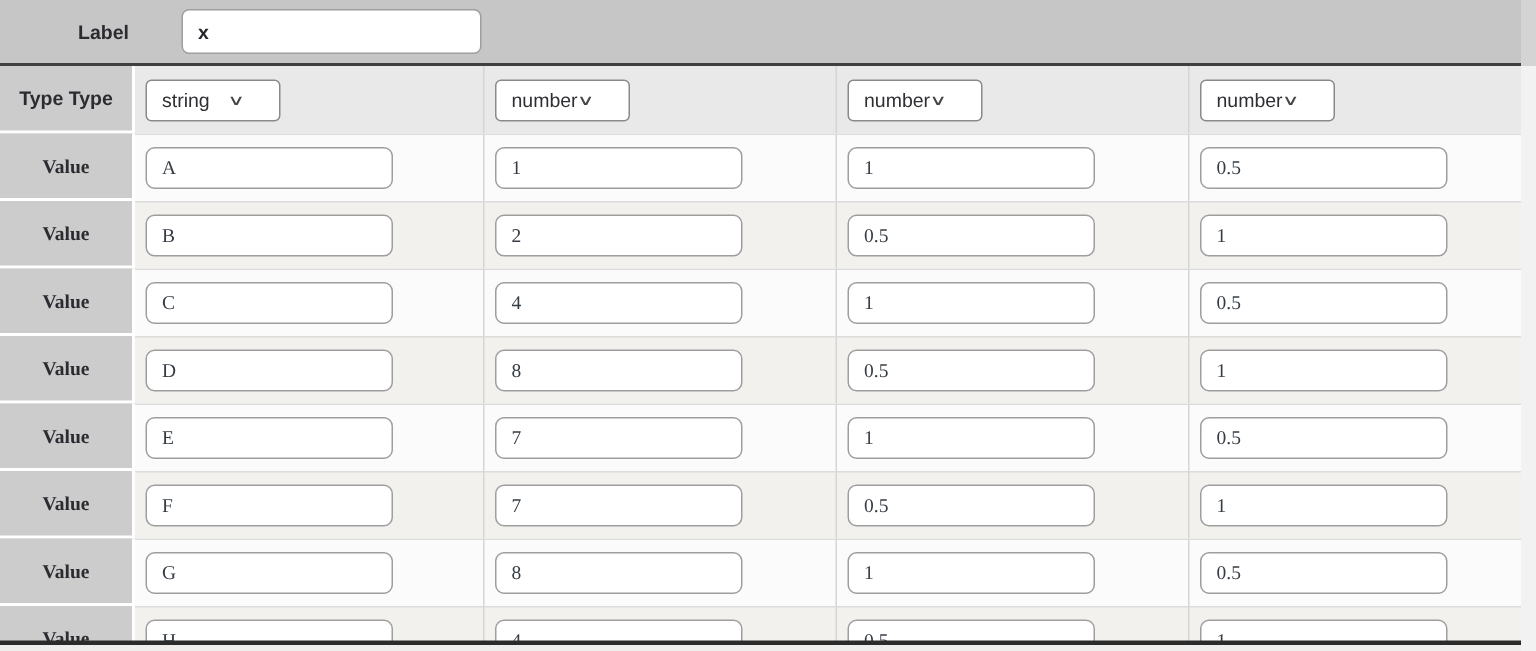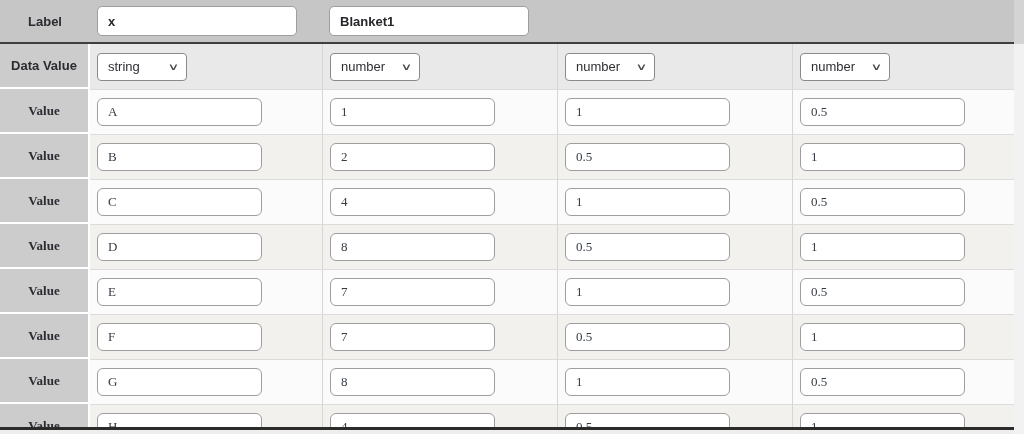--- a/index.html
+++ b/index.html
@@ -1,21 +1,21 @@
 <!DOCTYPE html>
 <html style="--hl: #dd5745; --header-bg: #c6c6c6; --label-bg: #cccccc; --dt-bg: #e9e9e9; --val-bg: #fbfbfb; --val-alt-bg: #f3f1ee; --divider: #3f3f3f; --input-border: #9e9e9e;"><head>
 <meta charset="utf-8">
 <style>
   html,body{margin:0;padding:0;background:#ffffff;}
   #app{
     position:relative;width:1024px;height:434px;overflow:hidden;background:#fff;
     font-family:"Liberation Sans","DejaVu Sans",sans-serif;font-size:13px;color:#333;
   }
   .row{display:grid;grid-template-columns:90px 232px 235px 235px 222px;width:1014px;box-sizing:border-box;}
-  .row.header{height:42px;background:var(--header-bg);}
+  .row.header{height:42px;background:var(--header-bg);padding-left:24px;}
   .divider{width:1014px;height:2px;background:var(--divider);}
   .rowlabel{
     display:flex;align-items:center;justify-content:center;
     font-weight:bold;color:#2b2b31;box-sizing:border-box;
   }
   .row:not(.header) .rowlabel{
     background:var(--label-bg);
     border-right:2px solid #fff;border-bottom:2px solid #fff;
   }
   .row.datatype{height:45px;background:var(--dt-bg);}
@@ -28,48 +28,45 @@
     height:28px;width:165px;box-sizing:border-box;
     border:1px solid var(--input-border);border-radius:6px;background:#fff;
     padding:0 10px;font-family:inherit;font-size:13px;color:#363c44;outline:none;
   }
   .label-inp{width:200px;height:30px;font-weight:bold;border-radius:5px;color:#26262b;}
   .label-inp.hl{border:2px solid var(--hl);}
   .dropdown{
     width:90px;height:28px;box-sizing:border-box;background:#fff;
     border:1px solid #8a8a8a;border-radius:4px;
     display:flex;align-items:center;justify-content:space-between;
-    padding:0 8px 0 10px;color:#2f2f33;cursor:default;
+    padding:0 24px 0 10px;color:#2f2f33;cursor:default;
   }
   .chevron{
     color:#454545;font-size:12px;line-height:1;
     transform:scaleX(1.35) scaleY(0.8);display:inline-block;
   }
   .bottom-line{position:absolute;left:0;top:427px;width:1016px;height:3px;background:#2b2b2b;}
   .bottom-strip{position:absolute;left:0;top:430px;width:1014px;height:4px;background:#efeeec;}
   .scrollbar{position:absolute;left:1014px;top:0;width:10px;height:434px;background:#f2f2f2;}
   .scroll-thumb{position:absolute;left:0;top:0;width:10px;height:44px;background:#d4d4d4;}
 </style>
 </head>
 <body>
 
 <div id="app">
   <div id="sheet">
       <div class="row header">
         <div class="rowlabel">Label</div>
         <div class="cell">
           <input type="text" class="inp label-inp" value="x" style="">
         </div>
-        <div class="cell">
-          <input type="text" class="inp label-inp" value="Blanket1" style="">
-        </div>
       </div>
       <div class="divider"></div>
       <div class="row datatype">
-        <div class="rowlabel">Data Value</div>
+        <div class="rowlabel">Type Type</div>
         <div class="cell">
           <div class="dropdown">
             <span class="dd-text">string</span>
             <span class="chevron">∨</span>
           </div>
         </div>
         <div class="cell">
           <div class="dropdown">
             <span class="dd-text">number</span>
             <span class="chevron">∨</span>

